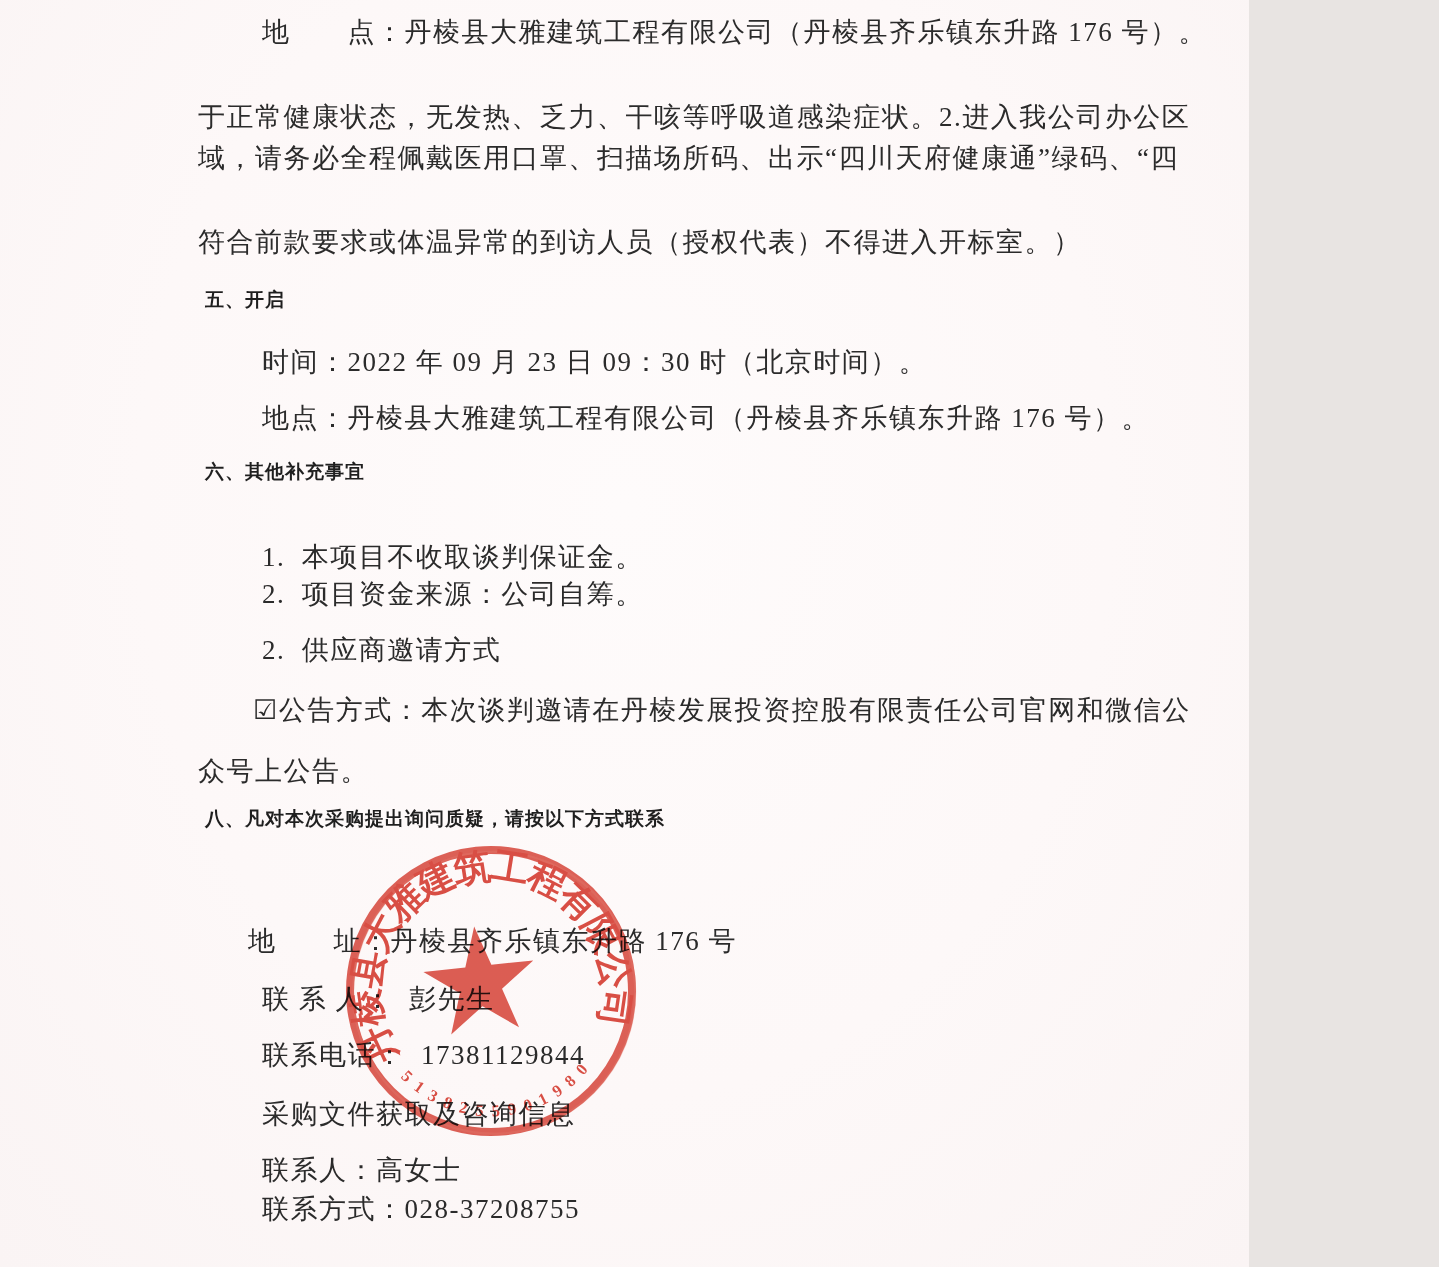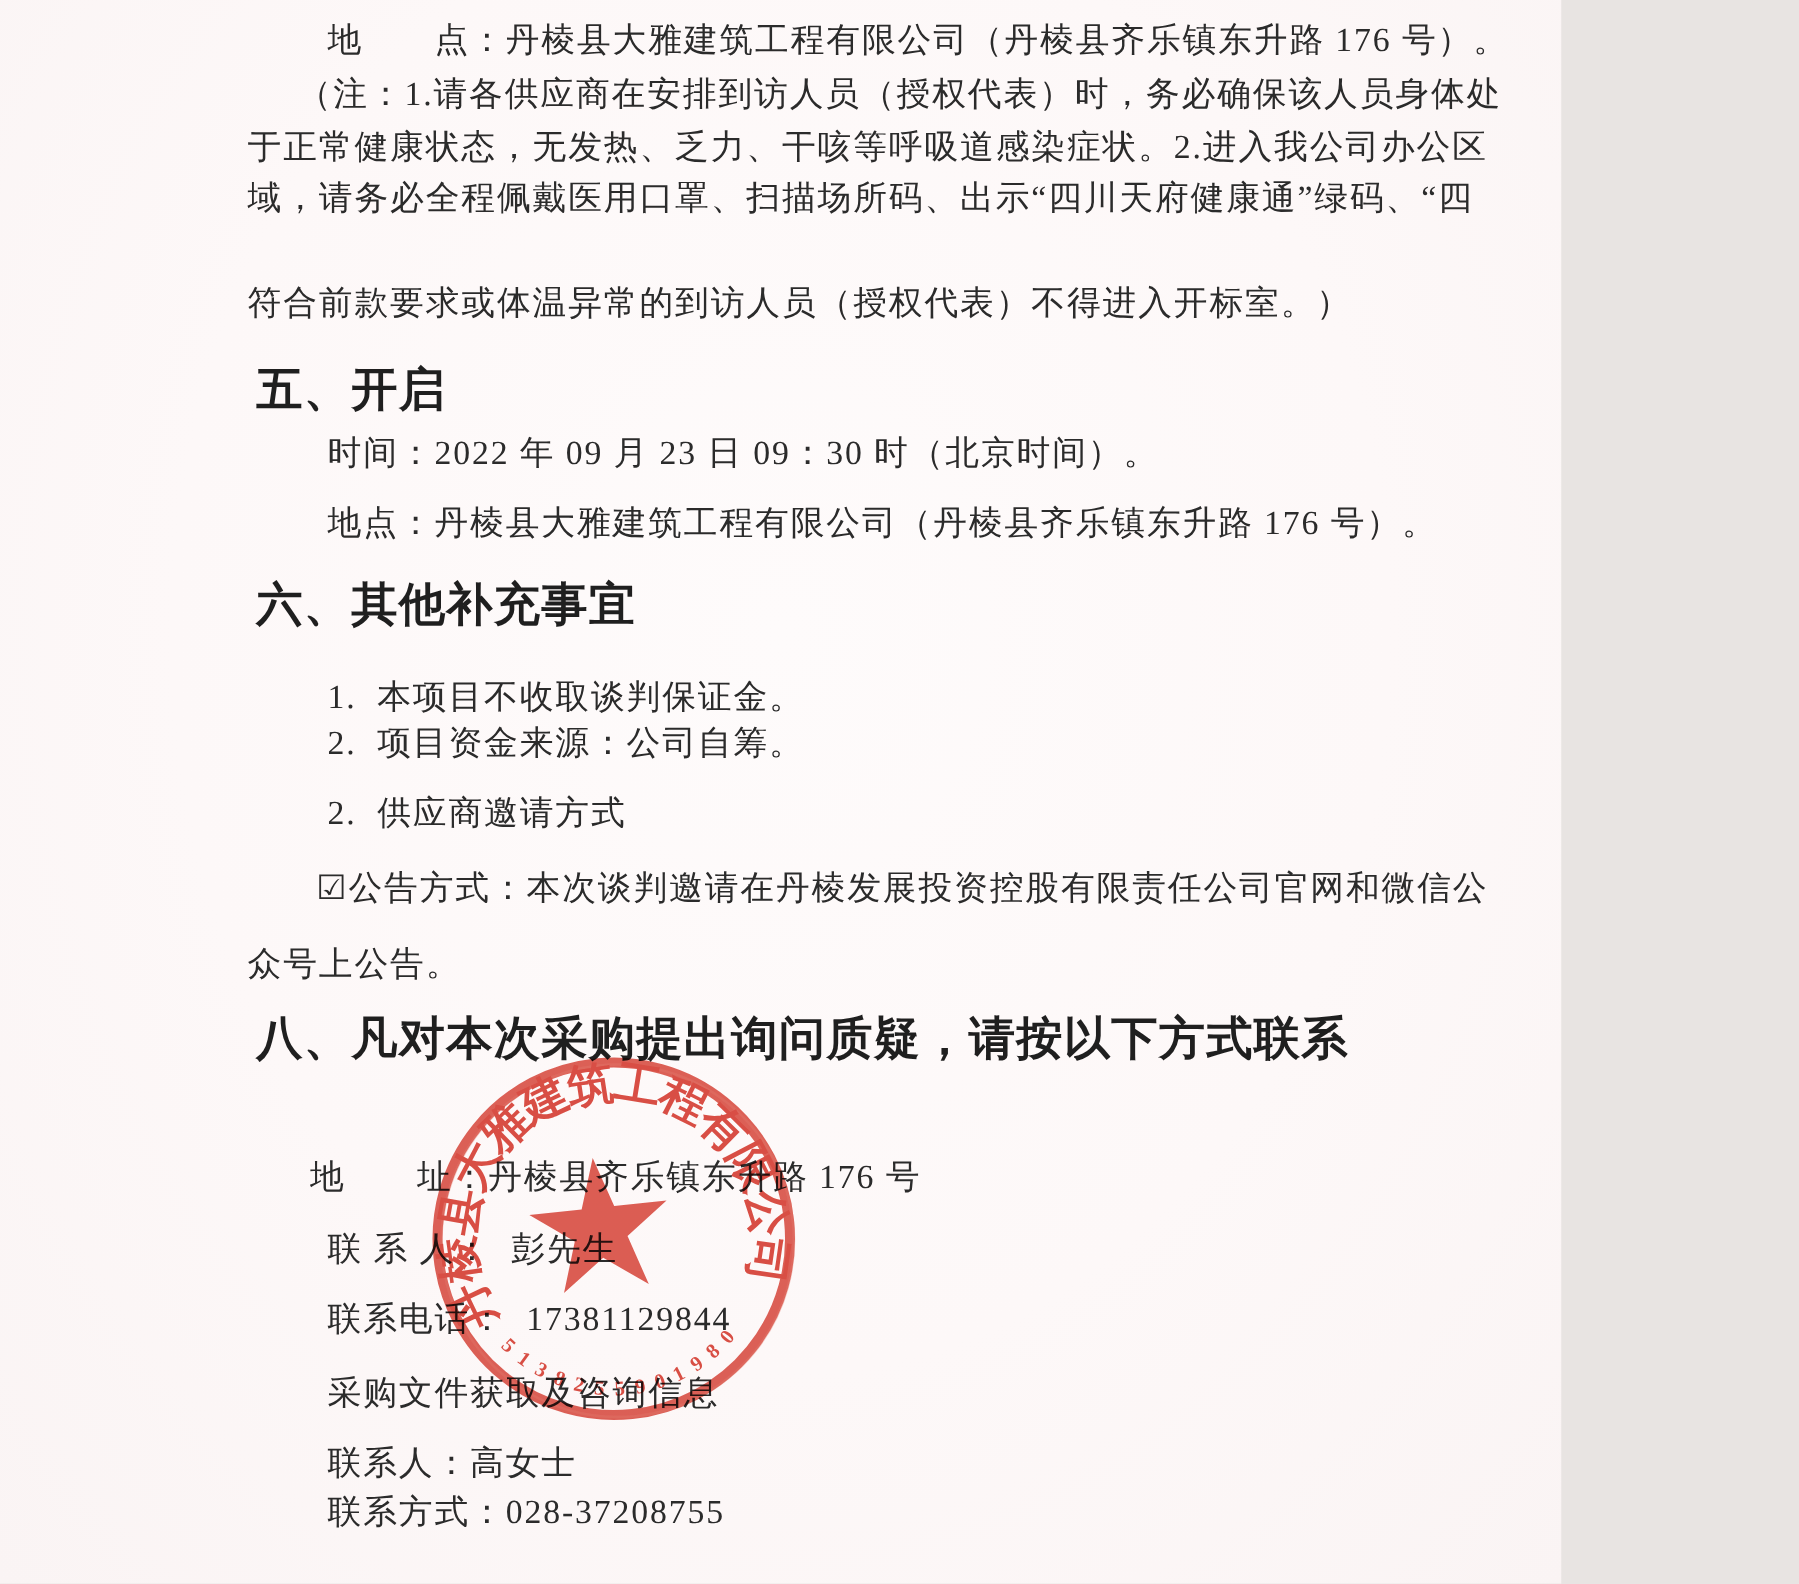--- a/index.html
+++ b/index.html
@@ -15,21 +15,21 @@
     font-size:27px;
     color:#2b2b2b;
     letter-spacing:1.5px;
     white-space:pre;
     font-family:"Liberation Serif", serif;
   }
   .heading{
     position:absolute;
     font-family:Liberation Sans, sans-serif;
     font-weight:700;
-    font-size:37px;
+    font-size:19px;
     color:#1f1f1f;
     letter-spacing:1px;
     white-space:pre;
     text-align:right;
   }
   .stamp{
     position:absolute;
     left:335px;top:835px;
     width:312px;height:312px;
     mix-blend-mode:multiply;
@@ -41,21 +41,20 @@
     font-weight:700;
   }
 </style>
 </head>
 <body>
 
 <div class="page">
 
   <div class="line" style="left:262px;top:14px">地　　点：丹棱县大雅建筑工程有限公司（丹棱县齐乐镇东升路 176 号）。</div>
 
-  <div class="line" style="left:238px;top:57px">（注：1.请各供应商在安排到访人员（授权代表）时，务必确保该人员身体处</div>
   <div class="line" style="left:198px;top:99px">于正常健康状态，无发热、乏力、干咳等呼吸道感染症状。2.进入我公司办公区</div>
   <div class="line" style="left:198px;top:140px">域，请务必全程佩戴医用口罩、扫描场所码、出示“四川天府健康通”绿码、“四</div>
   <div class="line" style="left:198px;top:224px">符合前款要求或体温异常的到访人员（授权代表）不得进入开标室。）</div>
 
   <div class="heading" style="left:205px;top:287px">五、开启</div>
   <div class="line" style="left:262px;top:344px">时间：2022 年 09 月 23 日 09：30 时（北京时间）。</div>
   <div class="line" style="left:262px;top:400px">地点：丹棱县大雅建筑工程有限公司（丹棱县齐乐镇东升路 176 号）。</div>
 
   <div class="heading" style="left:205px;top:459px">六、其他补充事宜</div>
   <div class="line" style="left:262px;top:539px">1.  本项目不收取谈判保证金。</div>

